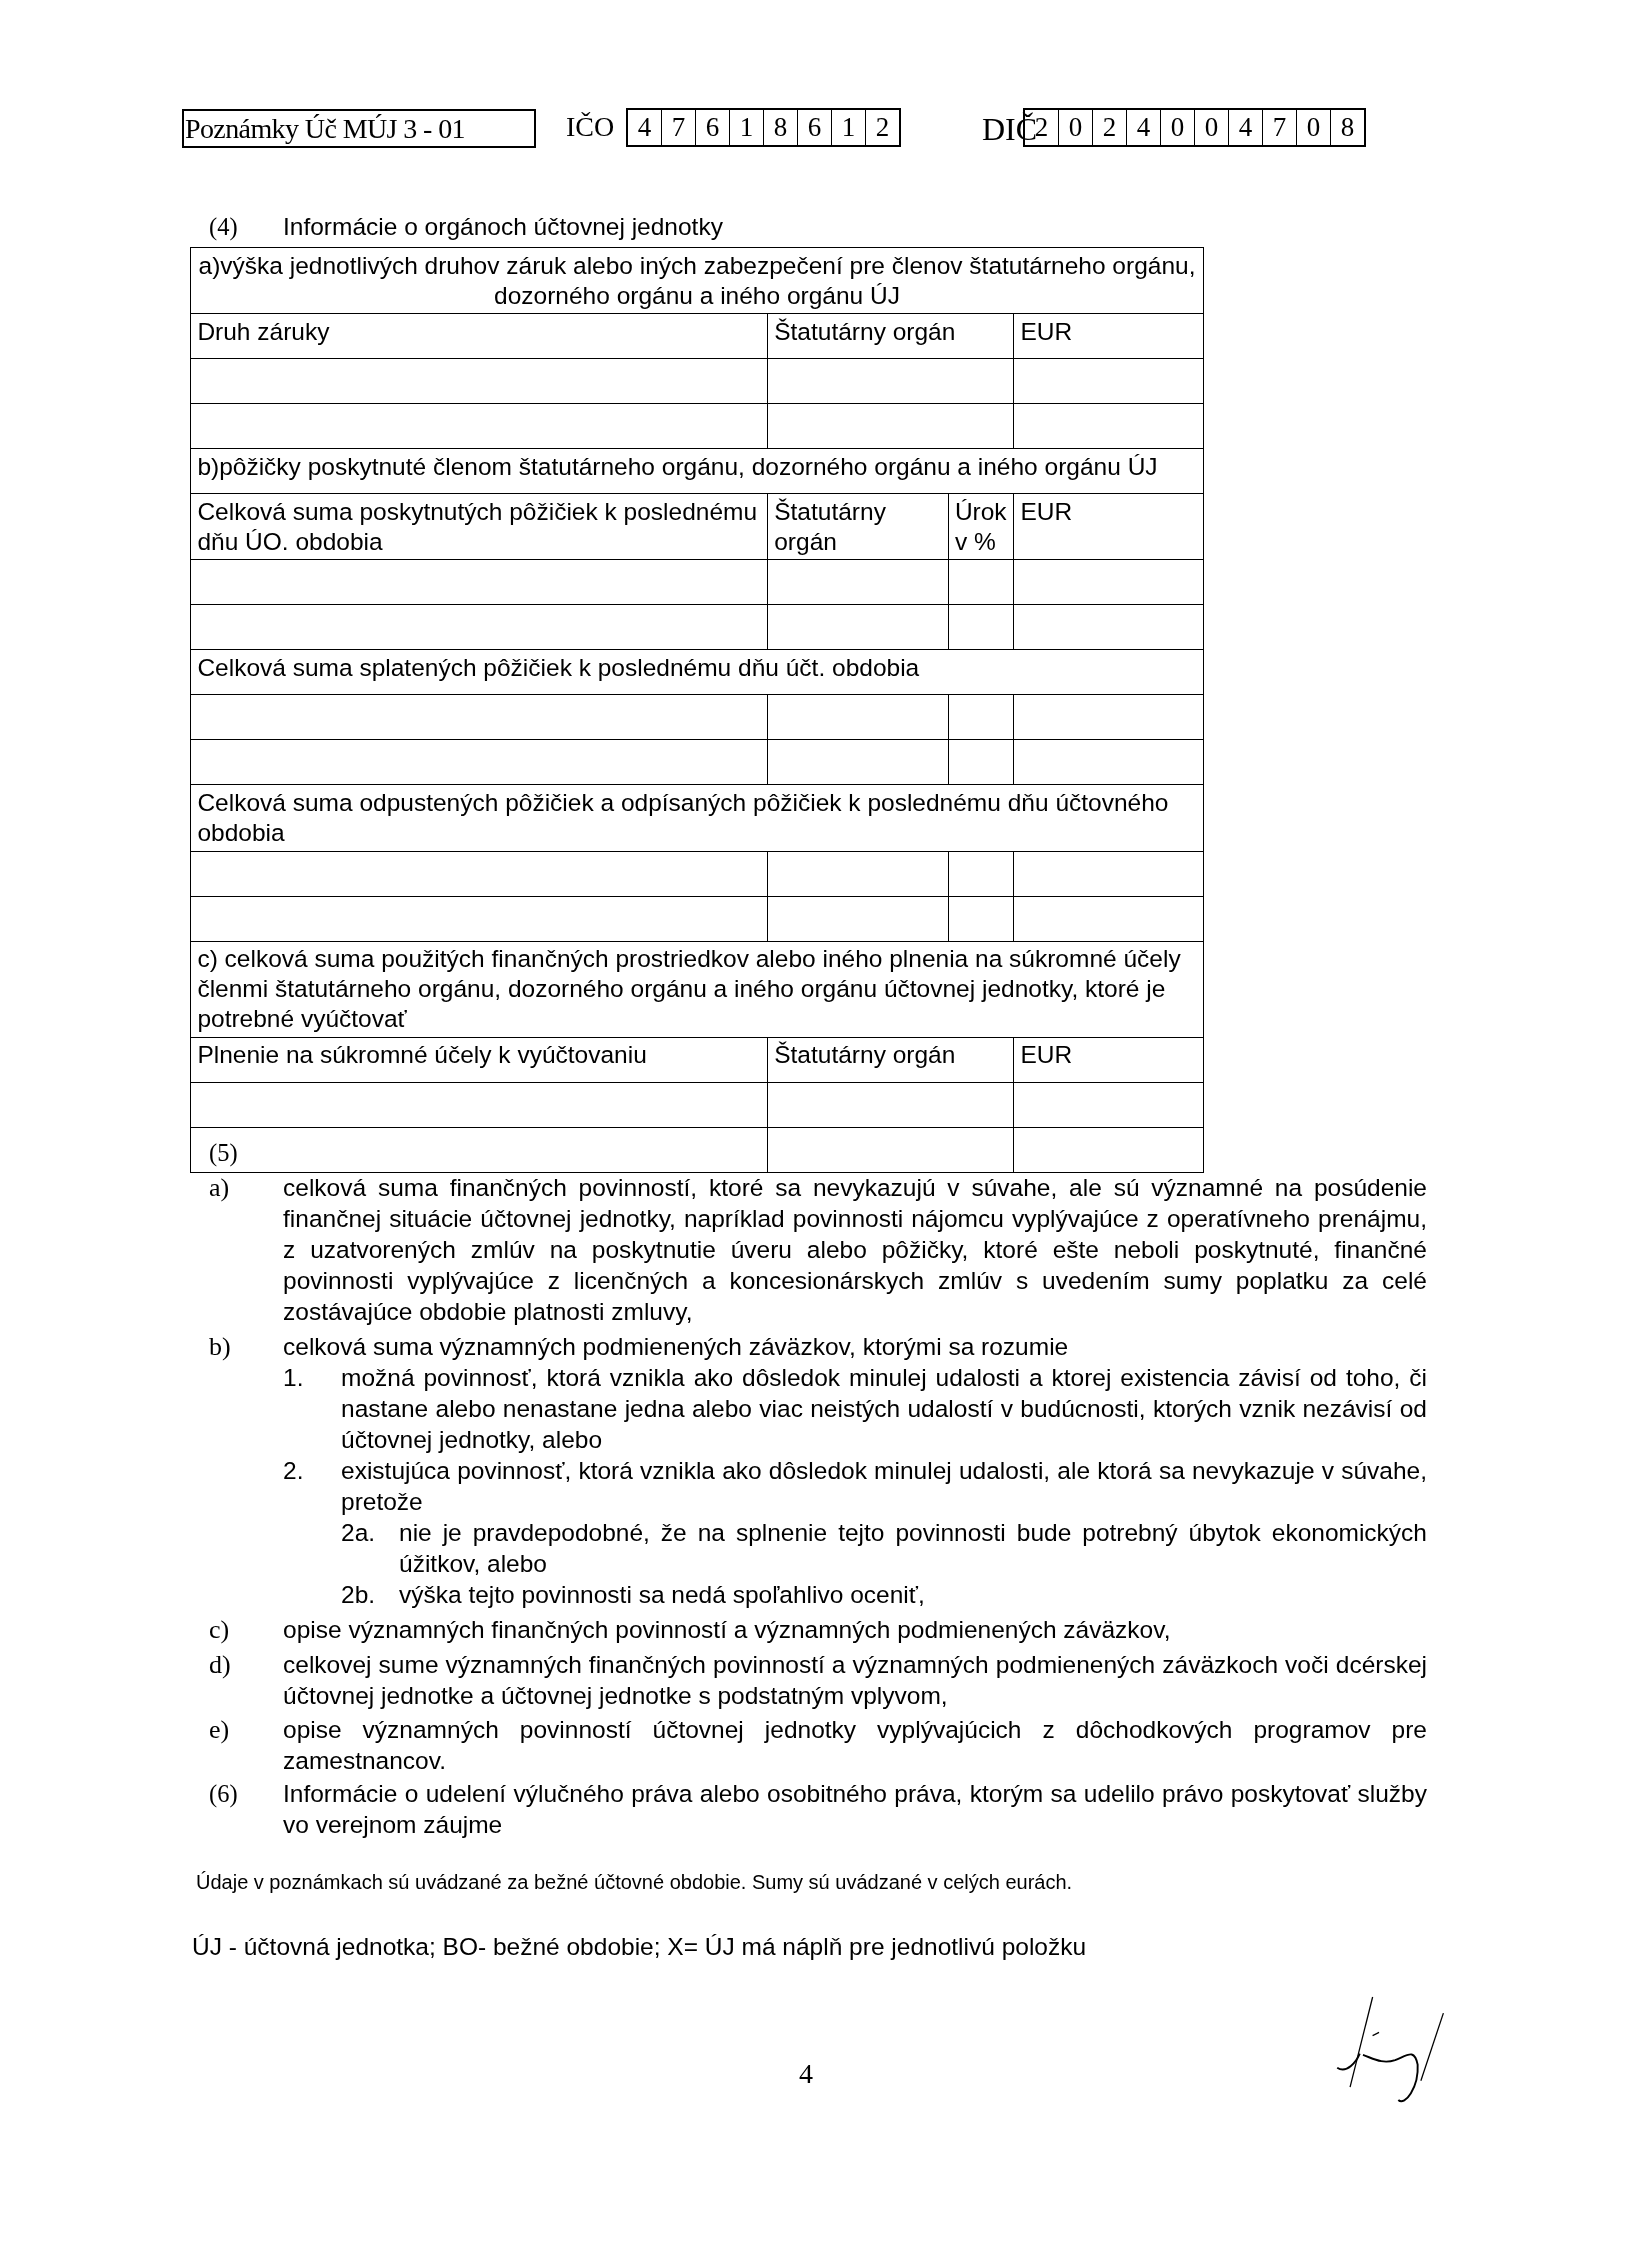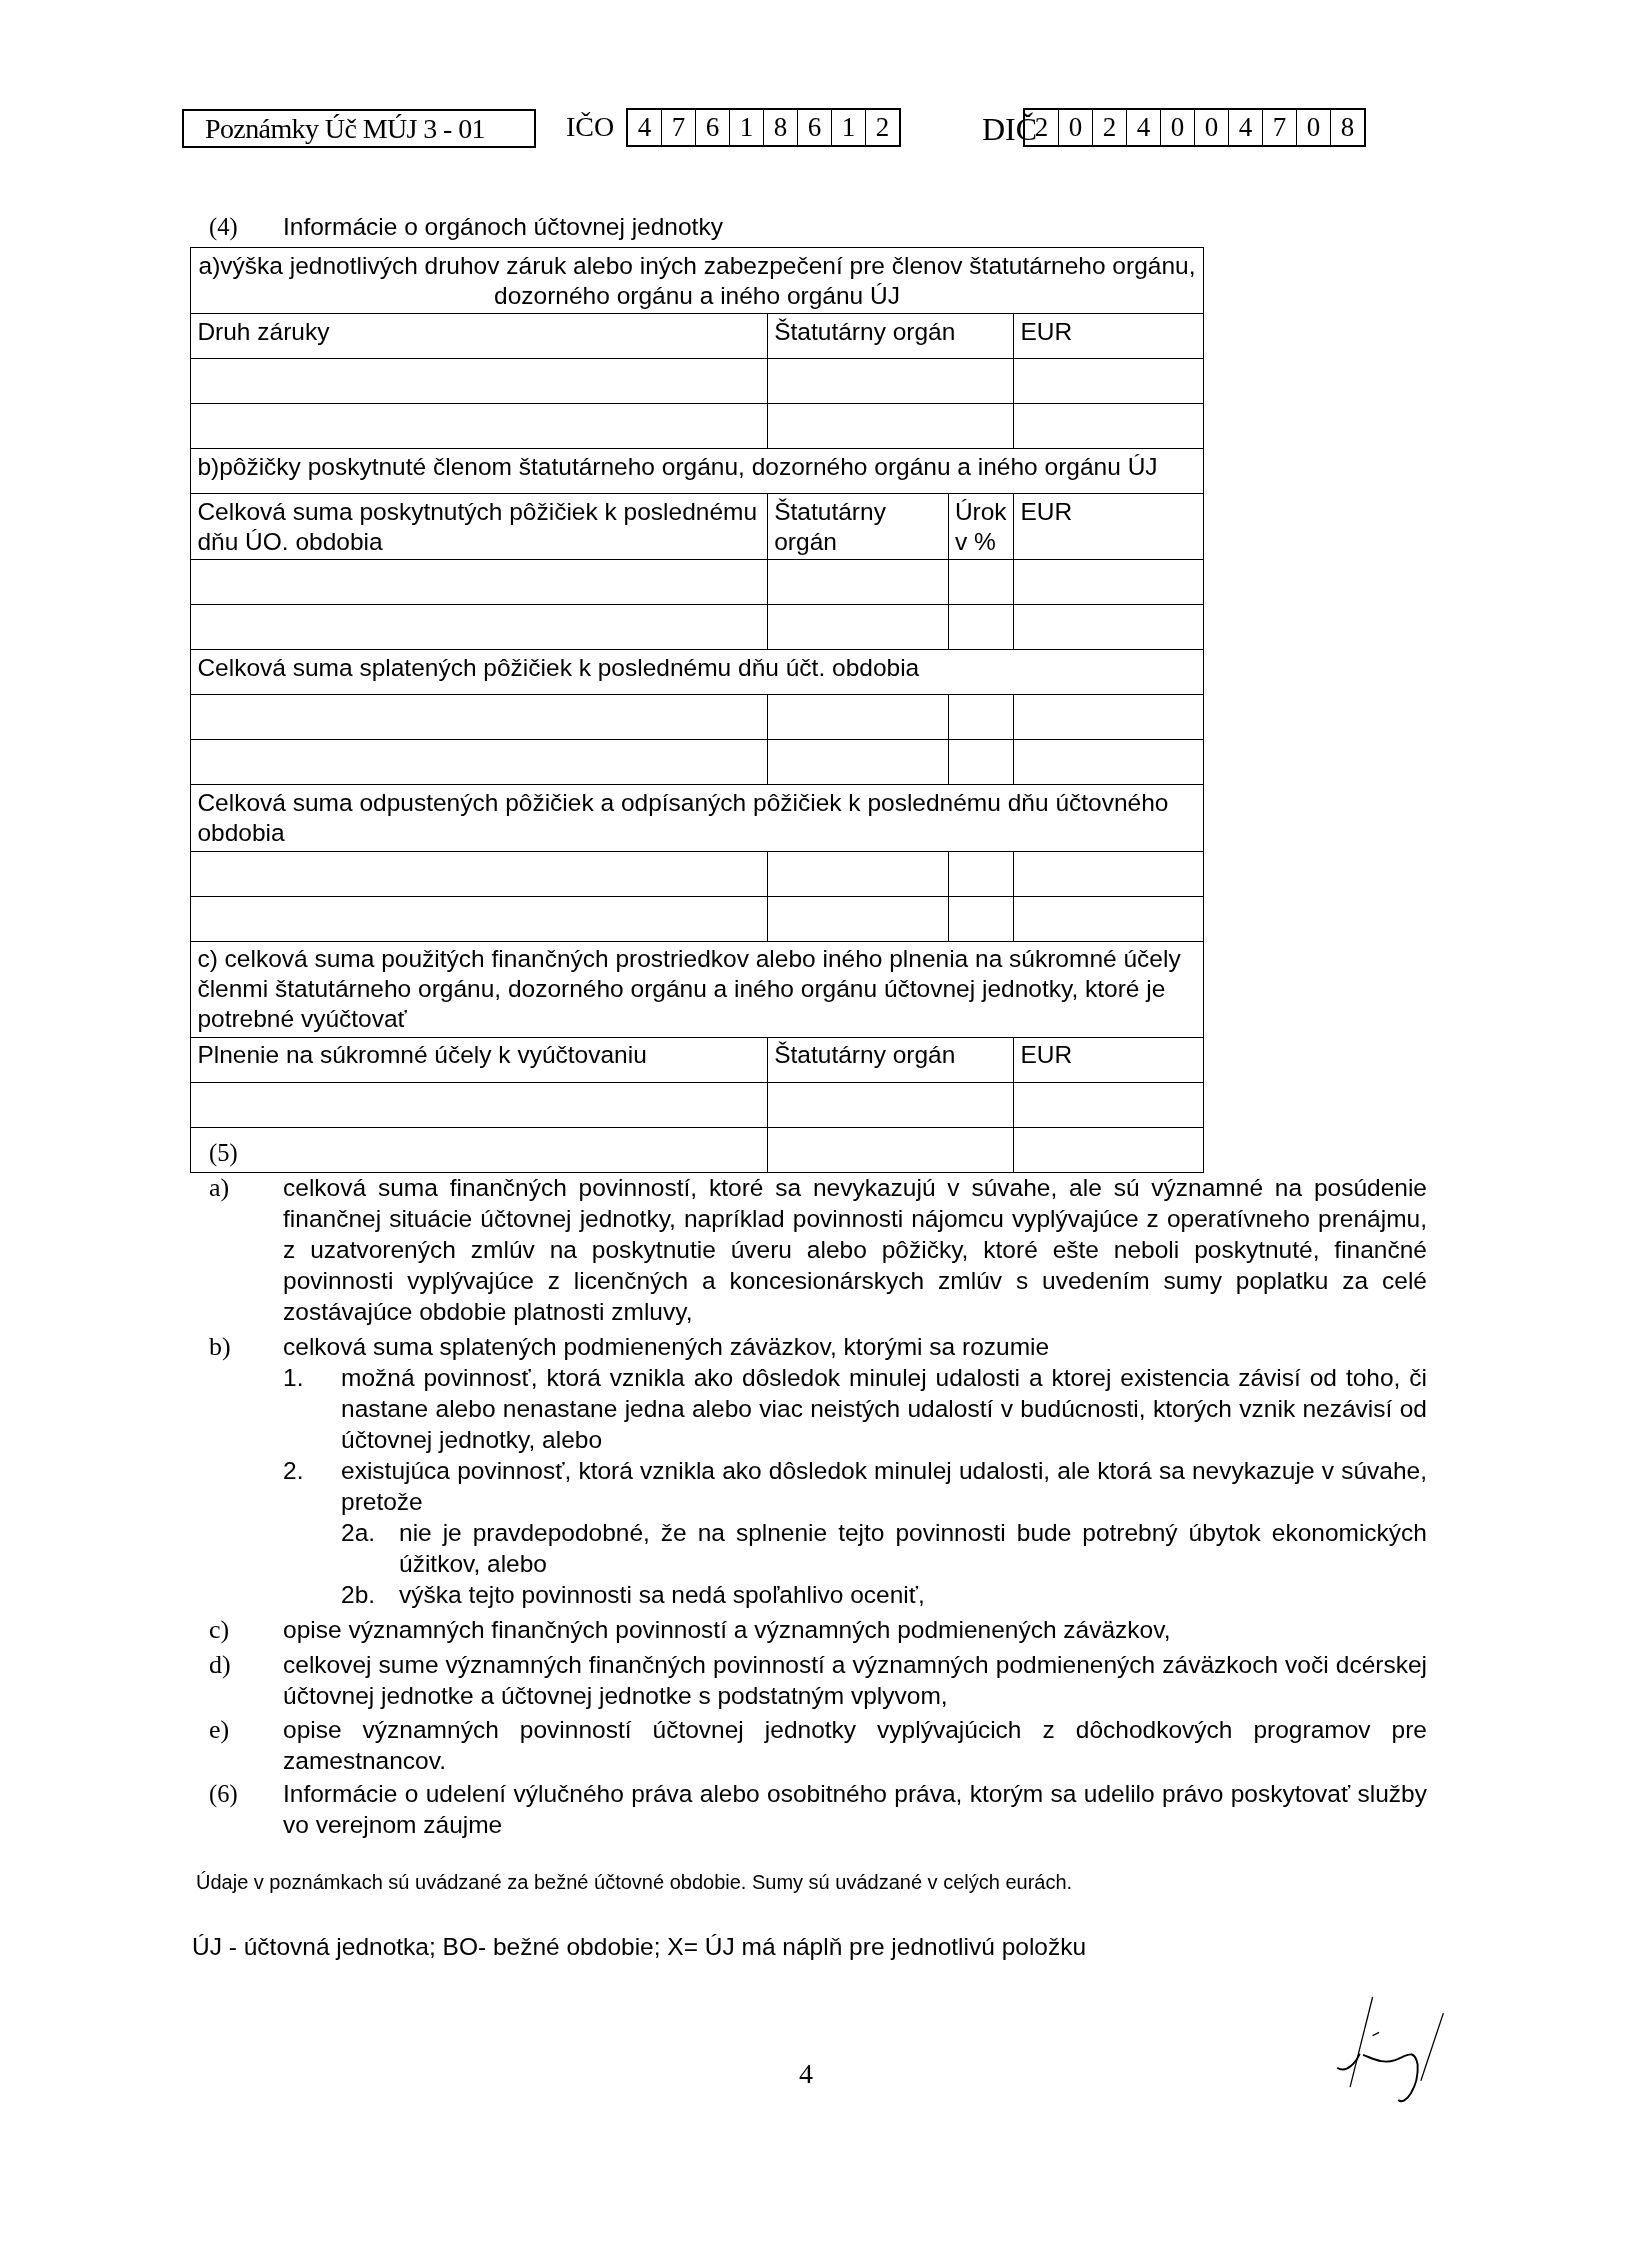--- a/index.html
+++ b/index.html
@@ -1,20 +1,20 @@
 <!DOCTYPE html>
 <html style="font-size:10.3px"><head>
 <meta charset="utf-8">
 <style>
   html, body { margin:0; padding:0; background:#ffffff; }
   body { width:1644px; height:2261px; position:relative; color:#000; font-family:"Liberation Sans", sans-serif; overflow:hidden; }
 
   
   .hdr { position:absolute; top:108px; left:182px; height:41px; display:flex; align-items:center; }
-  .hdr-title { border:2.6px solid #000; height:39px; box-sizing:border-box; width:354px; display:flex; align-items:center; padding-left:21px; font-size:28px; font-family:"Liberation Serif", serif; letter-spacing:-0.6px; }
+  .hdr-title { border:2.6px solid #000; height:39px; box-sizing:border-box; width:354px; display:flex; align-items:center; padding-left:1px; font-size:28px; font-family:"Liberation Serif", serif; letter-spacing:-0.6px; }
   .digits { display:flex; border:2.6px solid #000; height:39px; box-sizing:border-box; }
   .digit { width:33px; border-right:1.3px solid #000; display:flex; align-items:center; justify-content:center; font-family:"Liberation Serif", serif; font-size:27px; }
   .digits .digit:last-child { border-right:none; }
   .ico { position:absolute; top:108px; left:626px; }
   .dic { position:absolute; top:108px; left:1023px; }
   .ico-label { position:absolute; top:111px; left:566px; font-family:"Liberation Serif", serif; font-size:28px; }
   .dic-label { position:absolute; top:111px; left:982px; font-family:"Liberation Serif", serif; font-size:32px; }
 
   
   .sec4 { position:absolute; top:213px; left:209px; font-size:24.5px; display:flex; }
@@ -187,21 +187,21 @@
   <div class="row">
     <span class="sec-num">(5)</span>
   </div>
   <div class="item">
     <span class="item-letter">a)</span>
     <span class="item-text">celková suma finančných povinností, ktoré sa nevykazujú v súvahe, ale sú významné na posúdenie finančnej situácie účtovnej jednotky, napríklad povinnosti nájomcu vyplývajúce z operatívneho prenájmu, z uzatvorených zmlúv na poskytnutie úveru alebo pôžičky, ktoré ešte neboli poskytnuté, finančné povinnosti vyplývajúce z licenčných a koncesionárskych zmlúv s uvedením sumy poplatku za celé zostávajúce obdobie platnosti zmluvy,</span>
   </div>
   <div class="item">
     <span class="item-letter">b)</span>
     <div class="item-text">
-      <div>celková suma splatených podmienených záväzkov, ktorými sa rozumie</div>
+      <div>celková suma významných podmienených záväzkov, ktorými sa rozumie</div>
       <div class="sub">
         <span class="sub-num">1.</span>
         <span class="item-text">možná povinnosť, ktorá vznikla ako dôsledok minulej udalosti a ktorej existencia závisí od toho, či nastane alebo nenastane jedna alebo viac neistých udalostí v budúcnosti, ktorých vznik nezávisí od účtovnej jednotky, alebo</span>
       </div>
       <div class="sub">
         <span class="sub-num">2.</span>
         <div class="item-text">
           <div>existujúca povinnosť, ktorá vznikla ako dôsledok minulej udalosti, ale ktorá sa nevykazuje v súvahe, pretože</div>
           <div class="sub">
             <span class="subsub-num">2a.</span>

